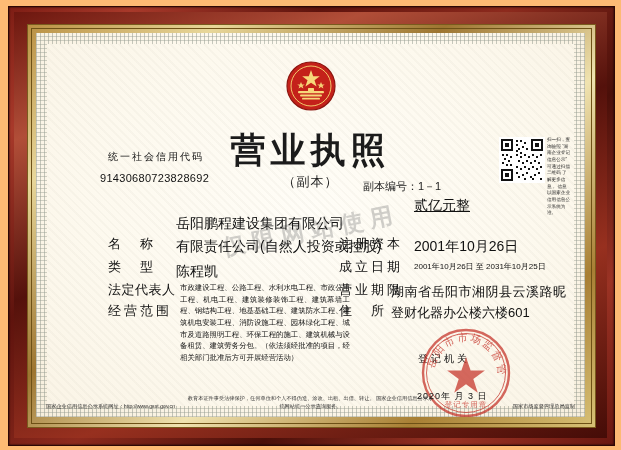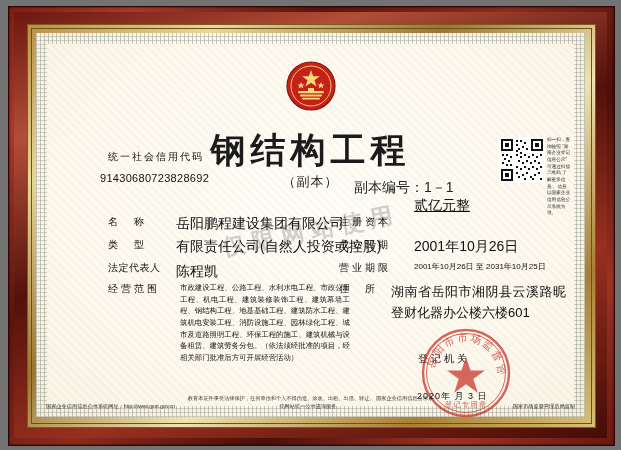--- a/index.html
+++ b/index.html
@@ -3,21 +3,21 @@
 <meta charset="utf-8">
 <style>
   html,body{margin:0;padding:0;}
   body{
     width:621px;height:450px;overflow:hidden;
     font-family:"Liberation Sans","DejaVu Sans",sans-serif;
     background:#ffffff;
   }
   #page{
     position:relative;width:621px;height:450px;
-    background:#737373;
+    background:#fdba74;
   }
   
   .frame-outer{
     position:absolute;left:8px;top:6px;width:605px;height:438px;
     background:linear-gradient(135deg,#7d1d14 0%,#a8392a 12%,#5e130d 30%,#8d2a1d 48%,#4a0f09 66%,#9b3324 84%,#6a1710 100%);
     border:1px solid #2d0705;
     box-shadow:0 0 2px #000 inset;
   }
   .frame-bevel{
     position:absolute;left:14px;top:12px;width:593px;height:426px;
@@ -66,42 +66,42 @@
   .title{
     position:absolute;left:0;right:0;top:94px;text-align:center;
     font-family:"DejaVu Sans","Liberation Sans",sans-serif;
     font-weight:bold;font-size:35px;letter-spacing:5px;color:#1b1b1b;
   }
   .subtitle{
     position:absolute;left:0;right:0;top:140px;text-align:center;
     font-size:13px;color:#1b1b1b;letter-spacing:1px;
   }
   .copy-no{
-    position:absolute;left:318px;top:146px;
-    font-size:14px;color:#222;
+    position:absolute;left:327px;top:146px;
+    font-size:11px;color:#222;
   }
   
   .code-label{
     position:absolute;left:72px;top:117px;font-size:10px;color:#111;letter-spacing:2px;
   }
   .code-value{
     position:absolute;left:64px;top:139px;font-size:11px;color:#111;letter-spacing:.3px;text-align:center;
   }
   
   .qr{
     position:absolute;right:40px;top:104px;width:46px;height:46px;
     background:#fff;
   }
   .qr-note{
     position:absolute;right:14px;top:104px;width:24px;
     font-size:4.6px;line-height:1.45;color:#222;text-align:left;
   }
   
   .field-label{
-    position:absolute;font-size:10px;color:#111;letter-spacing:3px;white-space:nowrap;
+    position:absolute;font-size:13px;color:#111;letter-spacing:3px;white-space:nowrap;margin-top:20px;
   }
   .field-value{
     position:absolute;font-size:14px;color:#111;white-space:nowrap;
   }
   .scope-value{
     position:absolute;left:144px;top:249px;width:170px;
     font-size:7.4px;line-height:1.58;color:#111;text-align:justify;
   }
   .addr-value{
     position:absolute;left:355px;top:249px;width:175px;
@@ -167,21 +167,21 @@
           <rect x="16" y="35.5" width="22" height="2" rx="1"></rect>
           <rect x="18" y="38.8" width="18" height="1.8" rx=".9"></rect>
           <rect x="24" y="29" width="6" height="3.2" rx=".6"></rect>
         </g>
       </svg>
     </div>
 
     <div class="code-label">统一社会信用代码</div>
     <div class="code-value">91430680723828692</div>
 
-    <div class="title">钢结构工程</div>
+    <div class="title">营业执照</div>
     <div class="subtitle">（副本）</div>
     <div class="copy-no">副本编号：1－1</div>
 
     <div class="qr">
       <svg width="46" height="46" viewBox="0 0 46 46">
         <rect width="46" height="46" fill="#ffffff"></rect>
         <g fill="#111">
           <rect x="2" y="2" width="12" height="12"></rect>
             <rect x="4" y="4" width="8" height="8" fill="#fff"></rect>
             <rect x="6" y="6" width="4" height="4"></rect>

